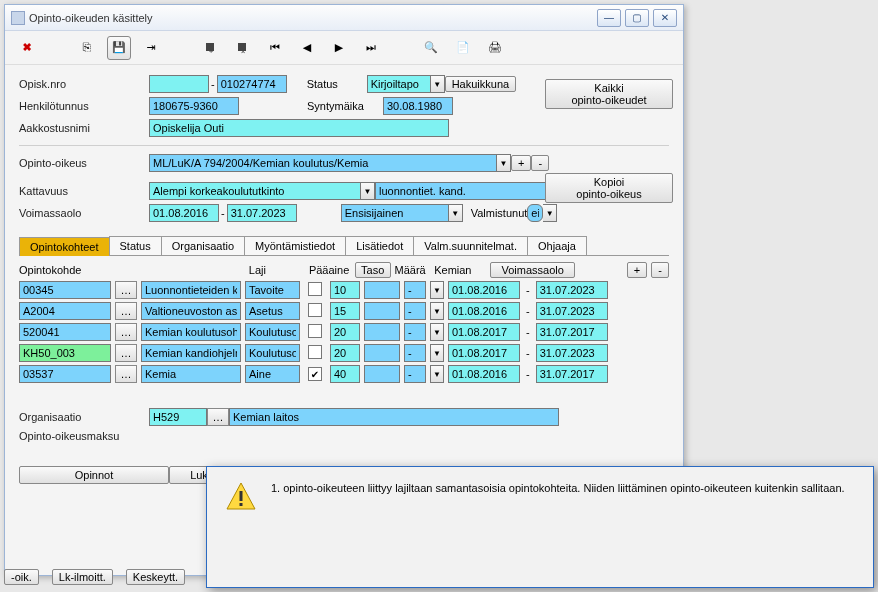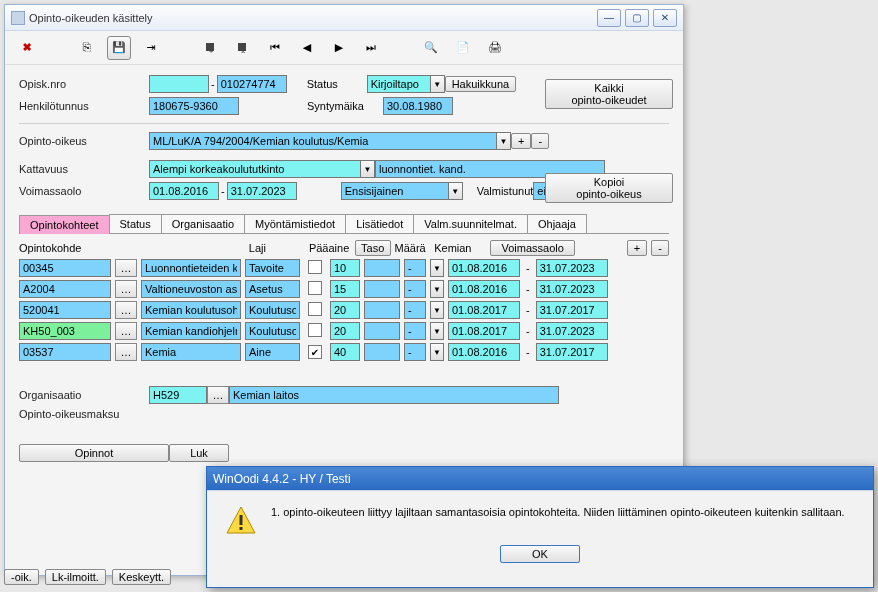--- a/index.html
+++ b/index.html
@@ -68,21 +68,21 @@
   }
   .btn.small { padding:1px 6px; }
   .btn.wide { display:block; width:128px; text-align:center; }
   .divider { border-top:1px solid #aaa; margin:8px 0; opacity:.5; }
   .tabs { display:flex; border-bottom:1px solid #999; }
   .tab {
     border:1px solid #999; border-bottom:none;
     background:#f7f7f7; padding:3px 10px; margin-right:-1px;
     font-size:11px; cursor:default;
   }
-  .tab.active { background:#f9a8d4; position:relative; top:1px; }
+  .tab.active { background:#eab308; position:relative; top:1px; }
   .table-head, .table-row { display:flex; gap:4px; align-items:center; margin:3px 0; }
   .table-head { margin-top:6px; }
   .col-code { width:92px; }
   .col-dot { width:28px; }
   .col-name { width:100px; }
   .col-laji { width:55px; }
   .col-paaaine { width:22px; text-align:center; }
   .col-taso { width:30px; }
   .col-maara { width:36px; }
   .col-laatu { width:36px; }
@@ -99,21 +99,21 @@
     box-shadow: 3px 3px 10px rgba(0,0,0,.4);
     z-index:10;
   }
   .modal .titlebar { background:linear-gradient(#4b89d6,#2a6ac2); color:#fff; height:24px; }
   .modal .titlebar .title { color:#fff; font-size:12px; }
   .modal-body { display:flex; align-items:flex-start; gap:14px; padding:14px 18px 8px 18px; }
   .warn-ico { width:32px; height:32px; }
   .modal-footer { text-align:center; padding-bottom:10px; }
   .bottom-bar {
     position:absolute; bottom:4px; left:0; height:22px;
-    display:flex; gap:6px; align-items:center; padding:0 4px;
+    display:flex; gap:13px; align-items:center; padding:0 4px;
   }
   .h-dd { width:12px; text-align:center; }
   .right-col { position:absolute; right:10px; }
   .combo { display:flex; align-items:center; }
   .combo .dd { width:14px; height:18px; border:1px solid #777; border-left:none; display:flex; align-items:center; justify-content:center; font-size:8px; background:linear-gradient(#fafafa,#e0e0e0); }
 </style>
 </head>
 <body>
 
 <div class="window">
@@ -179,20 +179,24 @@
     </div>
 
     <div class="form-row">
       <div class="label">Henkilötunnus</div>
       <input type="text" style="width: 90px;" value="180675-9360">
       <span style="width:68px"></span>
       <span style="width:76px">Syntymäika</span>
       <input type="text" style="width: 70px;" value="30.08.1980">
     </div>
 
+    <div class="form-row">
+      <div class="label">Aakkostusnimi</div>
+      <input type="text" class="hl" style="width: 300px;" value="Opiskelija Outi">
+    </div>
 
     <div class="divider"></div>
 
     <div class="form-row">
       <div class="label">Opinto-oikeus</div>
       <div class="combo">
           <input type="text" style="width: 348px;" value="ML/LuK/A 794/2004/Kemian koulutus/Kemia">
           <div class="dd">▼</div>
         </div>
       <button class="btn small">+</button>
@@ -219,23 +223,23 @@
     <div class="form-row">
       <div class="label">Voimassaolo</div>
       <input type="text" class="hl" style="width: 70px;" value="01.08.2016">
       <span class="dash">-</span>
       <input type="text" class="hl" style="width: 70px;" value="31.07.2023">
       <span style="width:44px"></span>
       <div class="combo">
           <input type="text" style="width: 108px;" value="Ensisijainen">
           <div class="dd">▼</div>
         </div>
-      <span style="margin-left:14px">Valmistunut</span>
-      <div class="combo">
-          <input type="text" style="width: 48px;" value="ei">
+      <span style="margin-left:8px">Valmistunut</span>
+      <div class="combo">
+          <input type="text" style="width: 16px; border-radius: 6px;" value="ei">
           <div class="dd">▼</div>
         </div>
     </div>
 
     <div style="height:10px"></div>
 
     <div class="tabs">
       <div class="tab active">Opintokohteet</div>
       <div class="tab">Status</div>
       <div class="tab">Organisaatio</div>
@@ -355,27 +359,21 @@
   </div>
 </div>
 
 <div class="bottom-bar">
   <button class="btn small">-oik.</button>
   <button class="btn small">Lk-ilmoitt.</button>
   <button class="btn small">Keskeytt.</button>
 </div>
 
 <div class="modal">
-  <div class="titlebar">
-    <div class="title">WinOodi 4.4.2  -  HY / Testi</div>
-  </div>
   <div class="modal-body">
     <svg class="warn-ico" viewBox="0 0 32 32">
       <polygon points="16,2 30,28 2,28" fill="#ffd940" stroke="#b08a00" stroke-width="1"></polygon>
       <rect x="14.5" y="10" width="3" height="10" fill="#333"></rect>
       <rect x="14.5" y="22" width="3" height="3" fill="#333"></rect>
     </svg>
     <div style="line-height:1.4">1. opinto-oikeuteen liittyy lajiltaan samantasoisia opintokohteita. Niiden liittäminen opinto-oikeuteen kuitenkin sallitaan.</div>
   </div>
-  <div class="modal-footer">
-    <button class="btn" style="width:80px;border:1px solid #3b76c4">OK</button>
-  </div>
 </div>
 
 </body></html>

